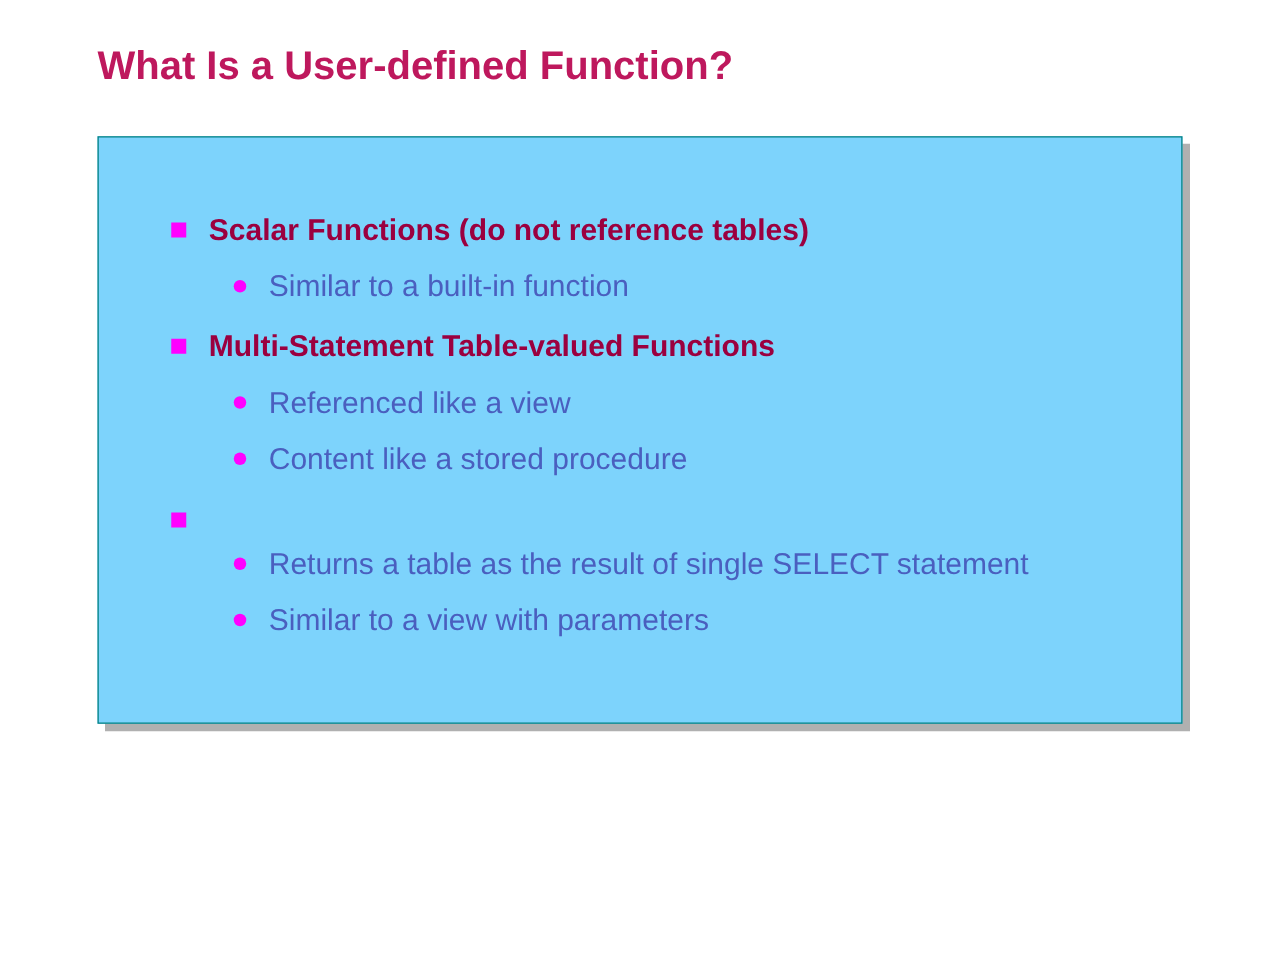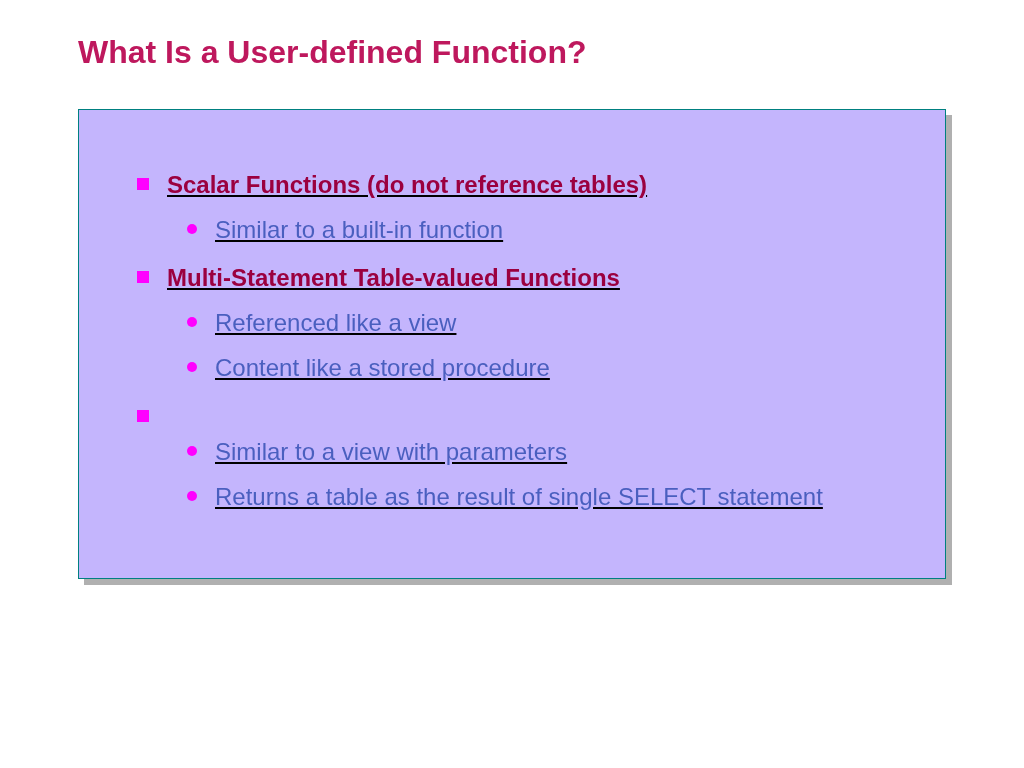--- a/index.html
+++ b/index.html
@@ -26,24 +26,23 @@
     top: 6px;
     left: 6px;
     right: -6px;
     bottom: -6px;
     background: #b0b0b0;
     z-index: 0;
   }
   .content-box {
     position: relative;
     z-index: 1;
-    background: #c4b5fd;
+    background: #7dd3fc;
     border: 1px solid #008080;
     padding: 60px 40px 48px 58px;
-    text-decoration: underline;
   }
   .main-list { list-style: none; }
   .main-item {
     display: flex;
     align-items: flex-start;
     margin-bottom: 14px;
   }
   .main-bullet {
     width: 12px;
     height: 12px;
@@ -119,24 +118,24 @@
             <span class="sub-text">Content like a stored procedure</span>
           </li>
         </ul>
 
         <li class="main-item">
           <span class="main-bullet"></span>
         </li>
         <ul class="sub-list">
           <li class="sub-item">
             <span class="sub-bullet"></span>
-            <span class="sub-text">Similar to a view with parameters</span>
+            <span class="sub-text">Returns a table as the result of single SELECT statement</span>
           </li>
           <li class="sub-item">
             <span class="sub-bullet"></span>
-            <span class="sub-text">Returns a table as the result of single SELECT statement</span>
+            <span class="sub-text">Similar to a view with parameters</span>
           </li>
         </ul>
 
       </ul>
     </div>
   </div>
 </div>
 
 </body></html>

